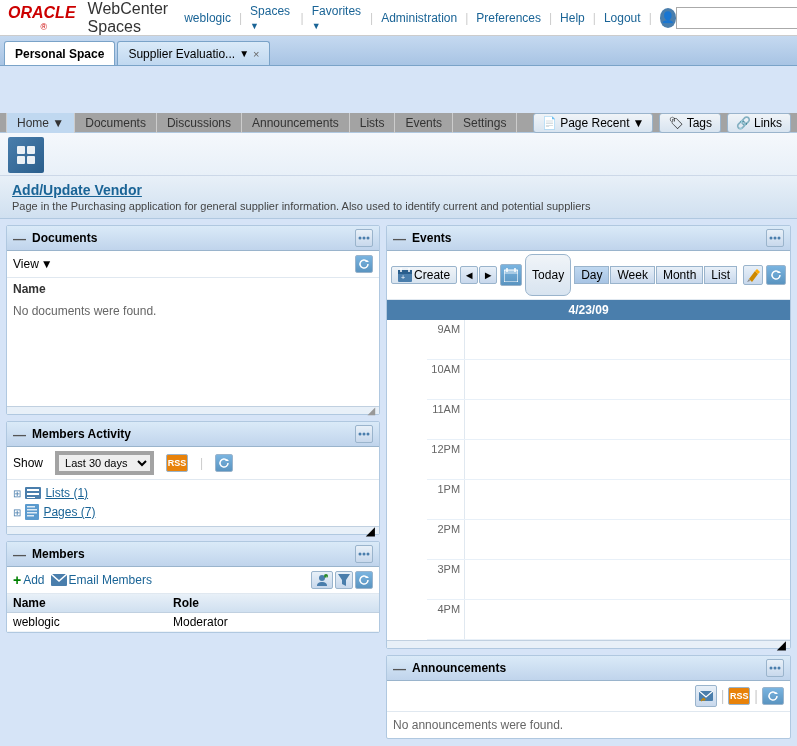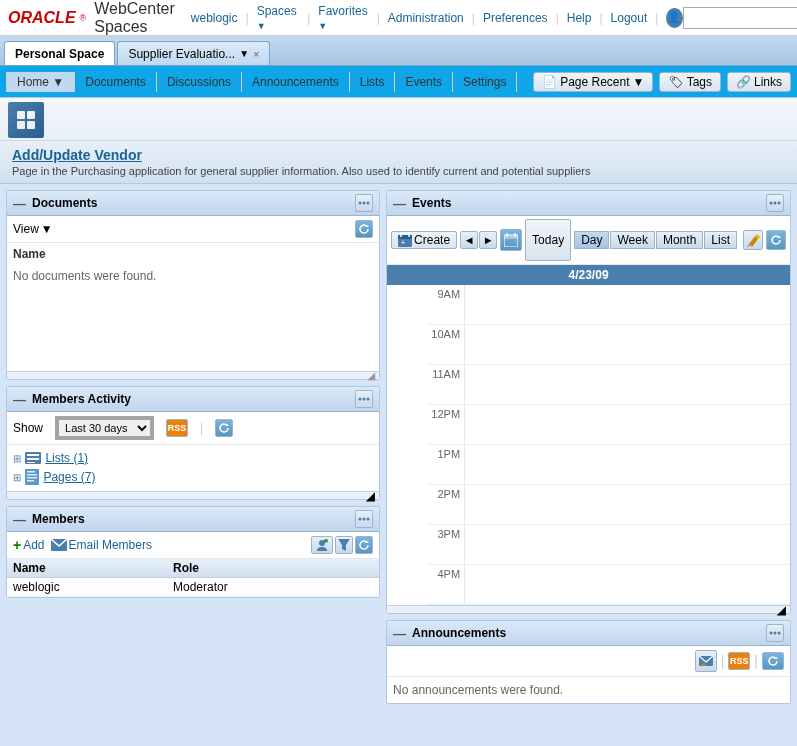--- a/index.html
+++ b/index.html
@@ -11,20 +11,21 @@
       border-bottom: 1px solid #ccc;
       display: flex;
       align-items: center;
       padding: 4px 8px;
       height: 36px;
     }
     .oracle-logo {
       display: flex;
       align-items: center;
       margin-right: 8px;
+      flex-direction: column;
     }
     .oracle-text {
       color: #cc0000;
       font-size: 16px;
       font-weight: bold;
       font-style: italic;
       margin-right: 4px;
     }
     .oracle-registered {
       color: #cc0000;
@@ -86,26 +87,27 @@
       background: #fff;
       font-weight: bold;
     }
     .tab .dropdown-arrow {
       margin-left: 4px;
       font-size: 10px;
     }
 
     
     .page-toolbar {
-      background: #0ea5e9;
+      background: #a3a3a3;
       border-bottom: 1px solid #b0c8e0;
       display: flex;
       align-items: center;
       padding: 2px 6px;
-      height: 32px;
+      height: 20px;
+      margin-top: 47px;
     }
     .nav-links {
       display: flex;
       gap: 0;
       margin-right: auto;
     }
     .nav-link {
       padding: 3px 10px;
       font-size: 12px;
       color: #333;
@@ -413,21 +415,21 @@
       border-radius: 2px;
       cursor: pointer;
       font-size: 11px;
       display: flex;
       align-items: center;
       justify-content: center;
     }
     .today-btn {
       background: linear-gradient(to bottom, #f0f4f8, #d8e4f0);
       border: 1px solid #9ab4cc;
-      border-radius: 2px;
+      border-radius: 7px;
       padding: 13px 6px;
       font-size: 12px;
       cursor: pointer;
     }
     .view-btns {
       display: flex;
       gap: 1px;
     }
     .view-btn {
       background: linear-gradient(to bottom, #e8f0f8, #c8d8ec);

